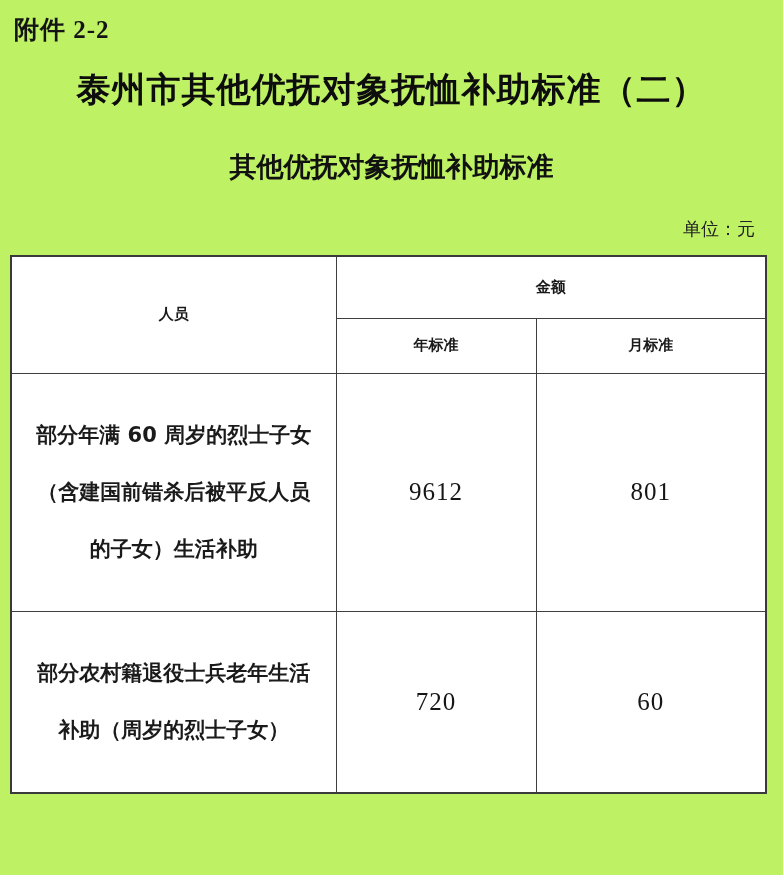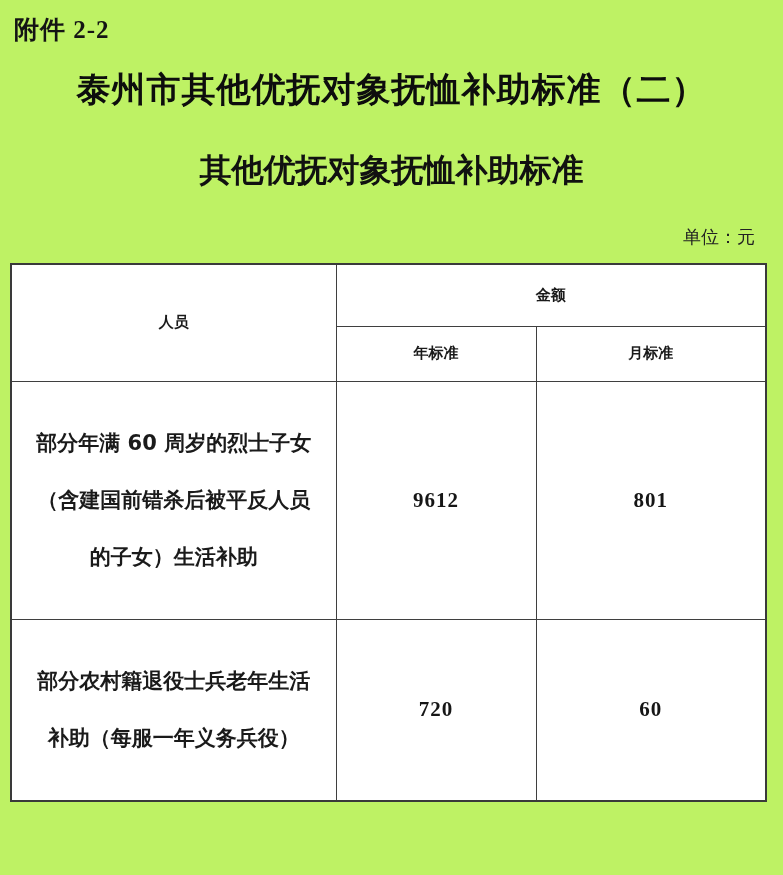--- a/index.html
+++ b/index.html
@@ -28,21 +28,21 @@
     text-align: center;
     font-size: 34px;
     font-weight: bold;
     letter-spacing: 1px;
     color: #0d0d0d;
     font-family: Liberation Sans, sans-serif;
   }
   .subtitle {
     margin-top: 36px;
     text-align: center;
-    font-size: 32px;
+    font-size: 27px;
     font-weight: bold;
     color: #111111;
     font-family: Liberation Mono, monospace;
   }
   .period-line {
     margin-top: 38px;
     text-align: center;
     font-size: 20px;
     font-weight: normal;
     color: #222222;
@@ -87,22 +87,22 @@
     color: #1a1a1a;
     font-family: "DejaVu Sans", "Liberation Sans", sans-serif;
     padding: 0 6px;
     margin-top: 44px;
   }
   .person-line {
     line-height: 57px;
     white-space: nowrap;
   }
   .num-cell {
-    font-size: 21px;
-    font-weight: bold;
+    font-size: 25px;
+    font-weight: normal;
     color: #161616;
     font-family: "Liberation Serif", "DejaVu Serif", serif;
     letter-spacing: 1px;
   }
 </style>
 </head>
 <body>
 
 <div class="page">
 
@@ -135,21 +135,21 @@
           <div class="person-line">部分年满 60 周岁的烈士子女</div>
           <div class="person-line">（含建国前错杀后被平反人员</div>
           <div class="person-line">的子女）生活补助</div>
         </td>
         <td class="num-cell">9612</td>
         <td class="num-cell">801</td>
       </tr>
       <tr class="data-row-2">
         <td class="person-cell">
           <div class="person-line">部分农村籍退役士兵老年生活</div>
-          <div class="person-line">补助（每服一年义务兵役）</div>
+          <div class="person-line">补助（周岁的烈士子女）</div>
         </td>
         <td class="num-cell">720</td>
         <td class="num-cell">60</td>
       </tr>
     </tbody>
   </table>
 
 </div>
 
 </body></html>

